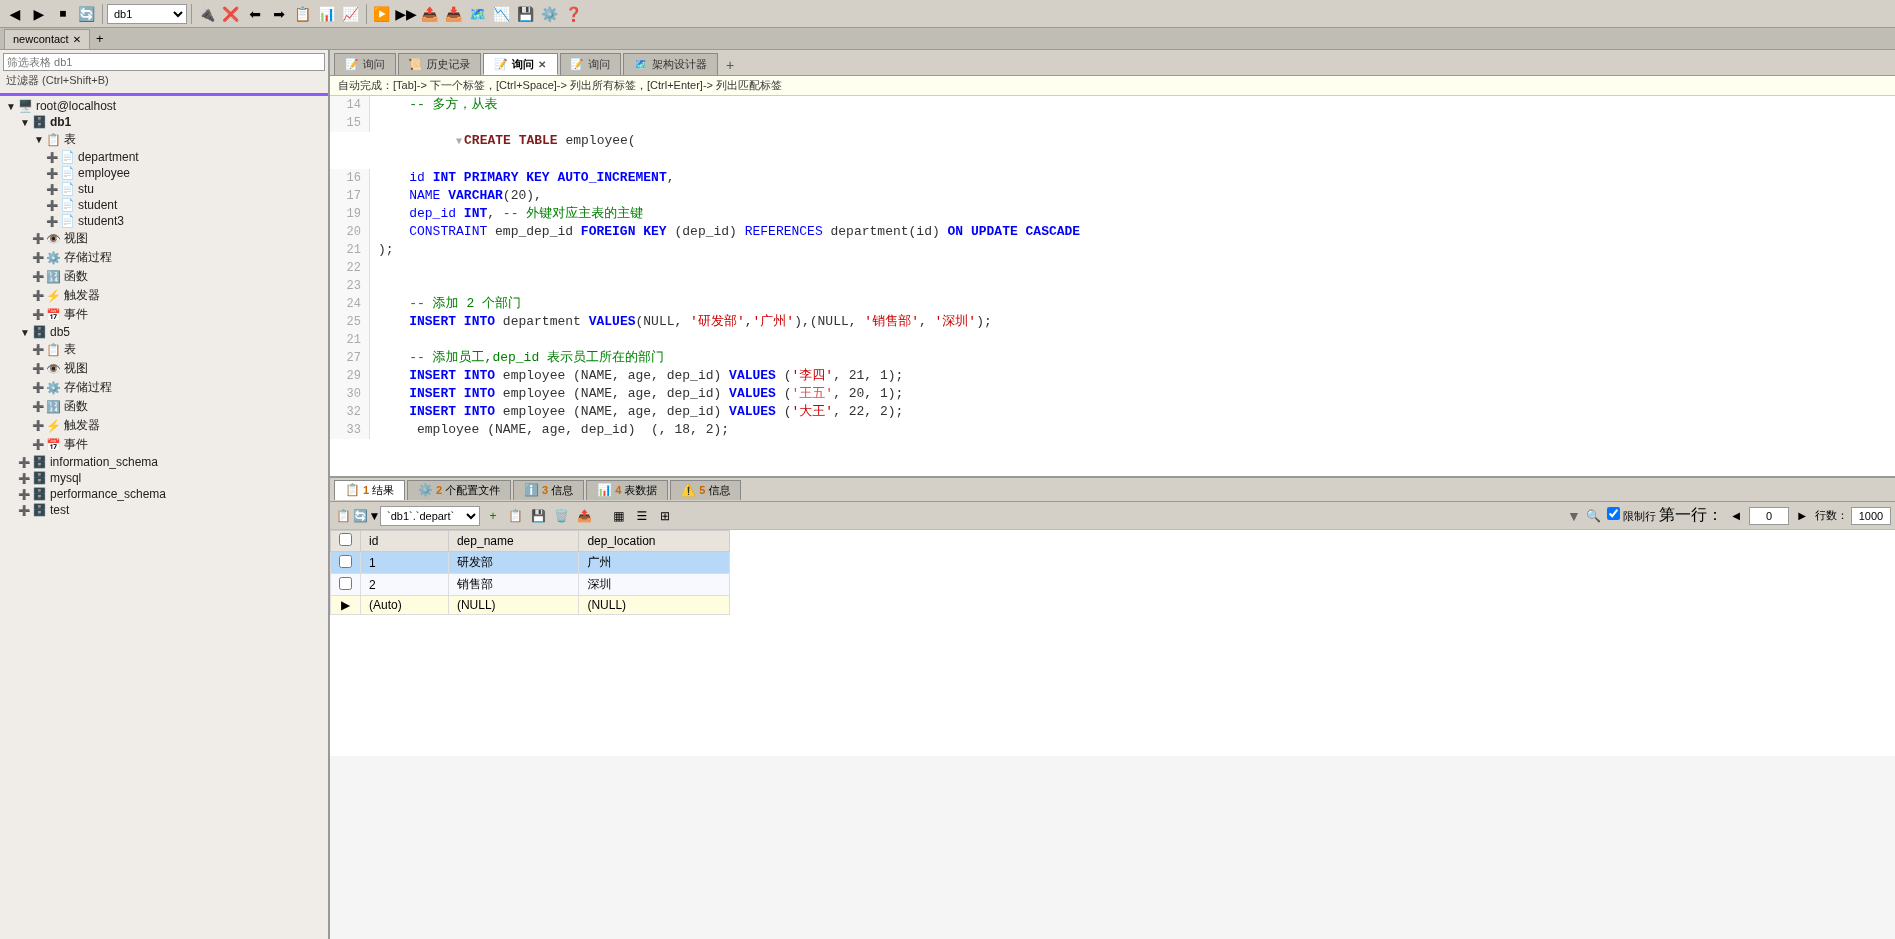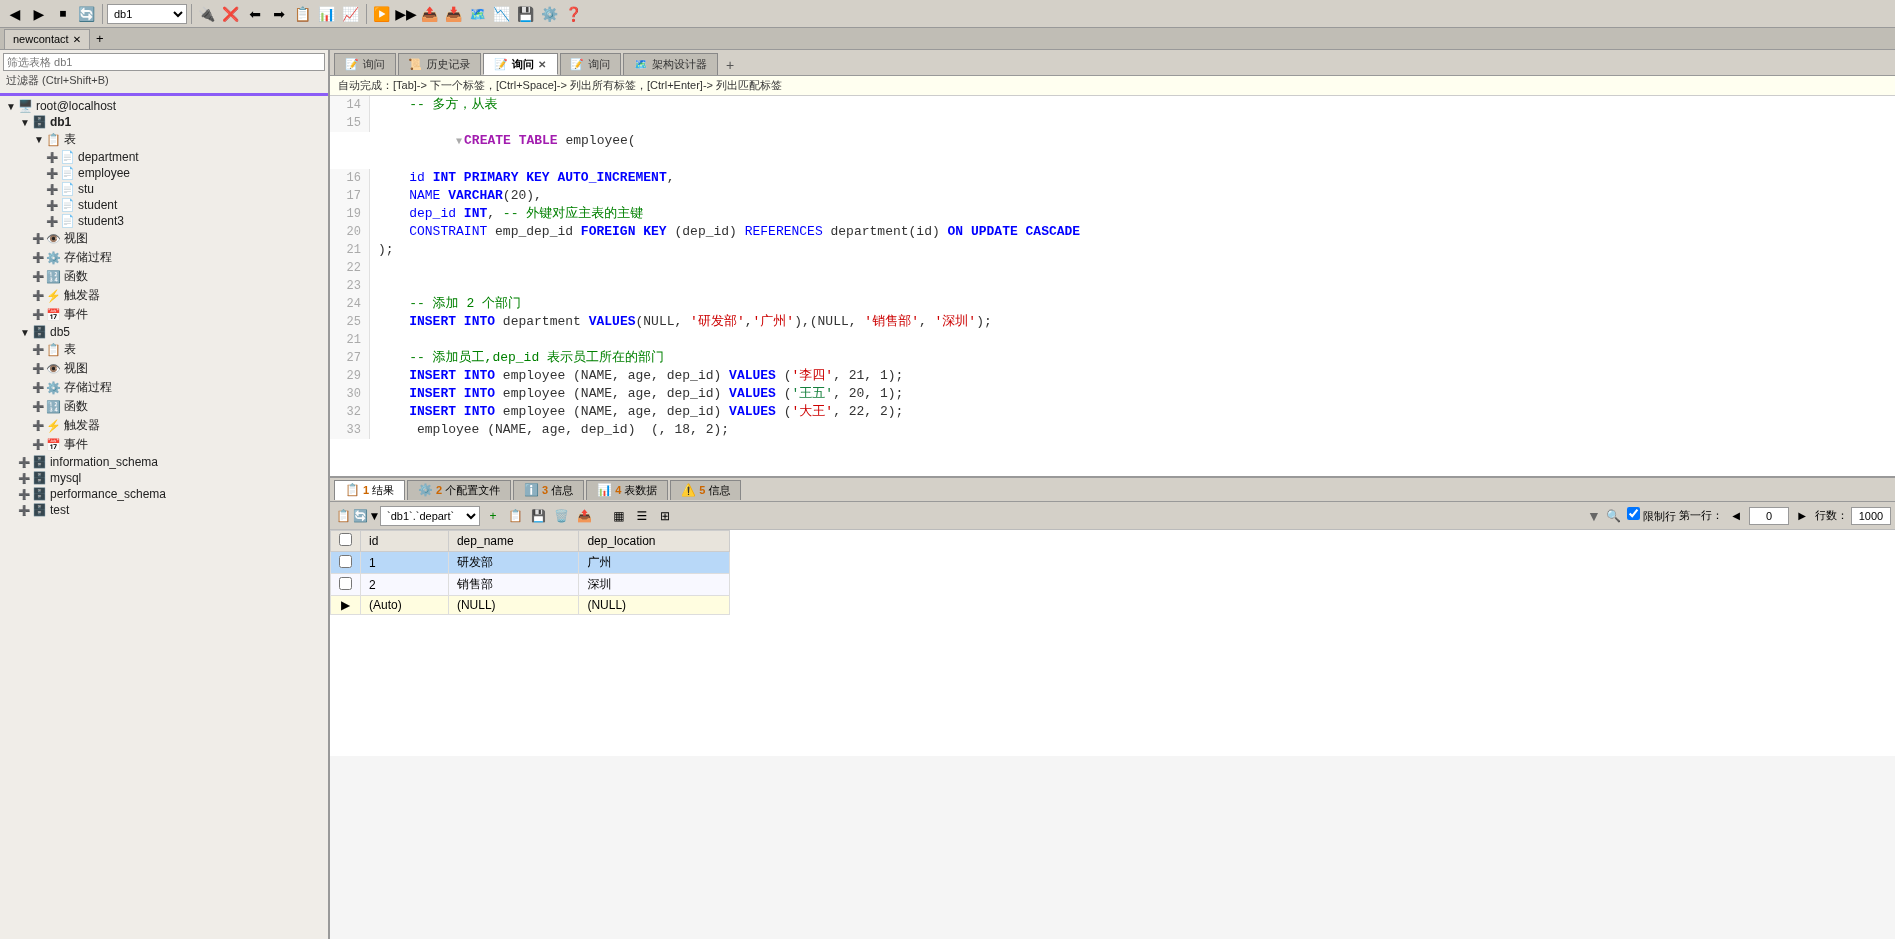--- a/index.html
+++ b/index.html
@@ -504,21 +504,21 @@
     <div class="editor-area" style="height:380px;max-height:380px;">
 
       <div class="code-line">
         <div class="line-num">14</div>
         <div class="line-content"><span style="color:#008000;">    -- 多方，从表</span></div>
       </div>
 
       <div class="code-line">
         <div class="line-num">15</div>
         <div class="line-content">
-          <span class="fold-btn">▼</span><span style="color:#a21caf;font-weight:bold;">CREATE TABLE</span><span> employee(</span>
+          <span class="fold-btn">▼</span><span style="color:#7f1d1d;font-weight:bold;">CREATE TABLE</span><span> employee(</span>
         </div>
       </div>
 
       <div class="code-line">
         <div class="line-num">16</div>
         <div class="line-content">    <span style="color:#0000ff;">id</span> <span style="color:#0000ff;font-weight:bold;">INT PRIMARY KEY AUTO_INCREMENT</span>,</div>
       </div>
 
       <div class="code-line">
         <div class="line-num">17</div>
@@ -572,21 +572,21 @@
       </div>
 
 
       <div class="code-line">
         <div class="line-num">29</div>
         <div class="line-content">    <span style="color:#0000ff;font-weight:bold;">INSERT INTO</span> employee (NAME, age, dep_id) <span style="color:#0000ff;font-weight:bold;">VALUES</span> (<span style="color:#cc0000;">'李四'</span>, 21, 1);</div>
       </div>
 
       <div class="code-line">
         <div class="line-num">30</div>
-        <div class="line-content">    <span style="color:#0000ff;font-weight:bold;">INSERT INTO</span> employee (NAME, age, dep_id) <span style="color:#0000ff;font-weight:bold;">VALUES</span> (<span style="color:#15803d;">'王五'</span>, 20, 1);</div>
+        <div class="line-content">    <span style="color:#0000ff;font-weight:bold;">INSERT INTO</span> employee (NAME, age, dep_id) <span style="color:#0000ff;font-weight:bold;">VALUES</span> (<span style="color:#ef4444;">'王五'</span>, 20, 1);</div>
       </div>
 
 
       <div class="code-line">
         <div class="line-num">32</div>
         <div class="line-content">    <span style="color:#0000ff;font-weight:bold;">INSERT INTO</span> employee (NAME, age, dep_id) <span style="color:#0000ff;font-weight:bold;">VALUES</span> (<span style="color:#cc0000;">'大王'</span>, 22, 2);</div>
       </div>
 
       <div class="code-line">
         <div class="line-num">33</div>
@@ -640,21 +640,21 @@
         <button class="res-btn">▦</button>
         <button class="res-btn">☰</button>
         <button class="res-btn">⊞</button>
         <div class="res-spacer"></div>
         <span style="font-size:14px;color:#666;">▼</span>
         <button class="res-btn">🔍</button>
         <label style="font-size:11px;">
           <input type="checkbox" checked="" style="">
           <span>限制行</span>
         </label>
-        <span style="font-size:11px;">第一行：</span>
+        <span style="font-size:16px;">第一行：</span>
         <button class="res-btn" style="font-size:10px;">◀</button>
         <input class="page-input" type="text" value="0" style="">
         <button class="res-btn" style="font-size:10px;">▶</button>
         <span style="font-size:11px;">行数：</span>
         <input class="page-input" type="text" value="1000" style="">
       </div>
 
       <div class="data-table-container">
         <table class="data-table">
           <thead>

